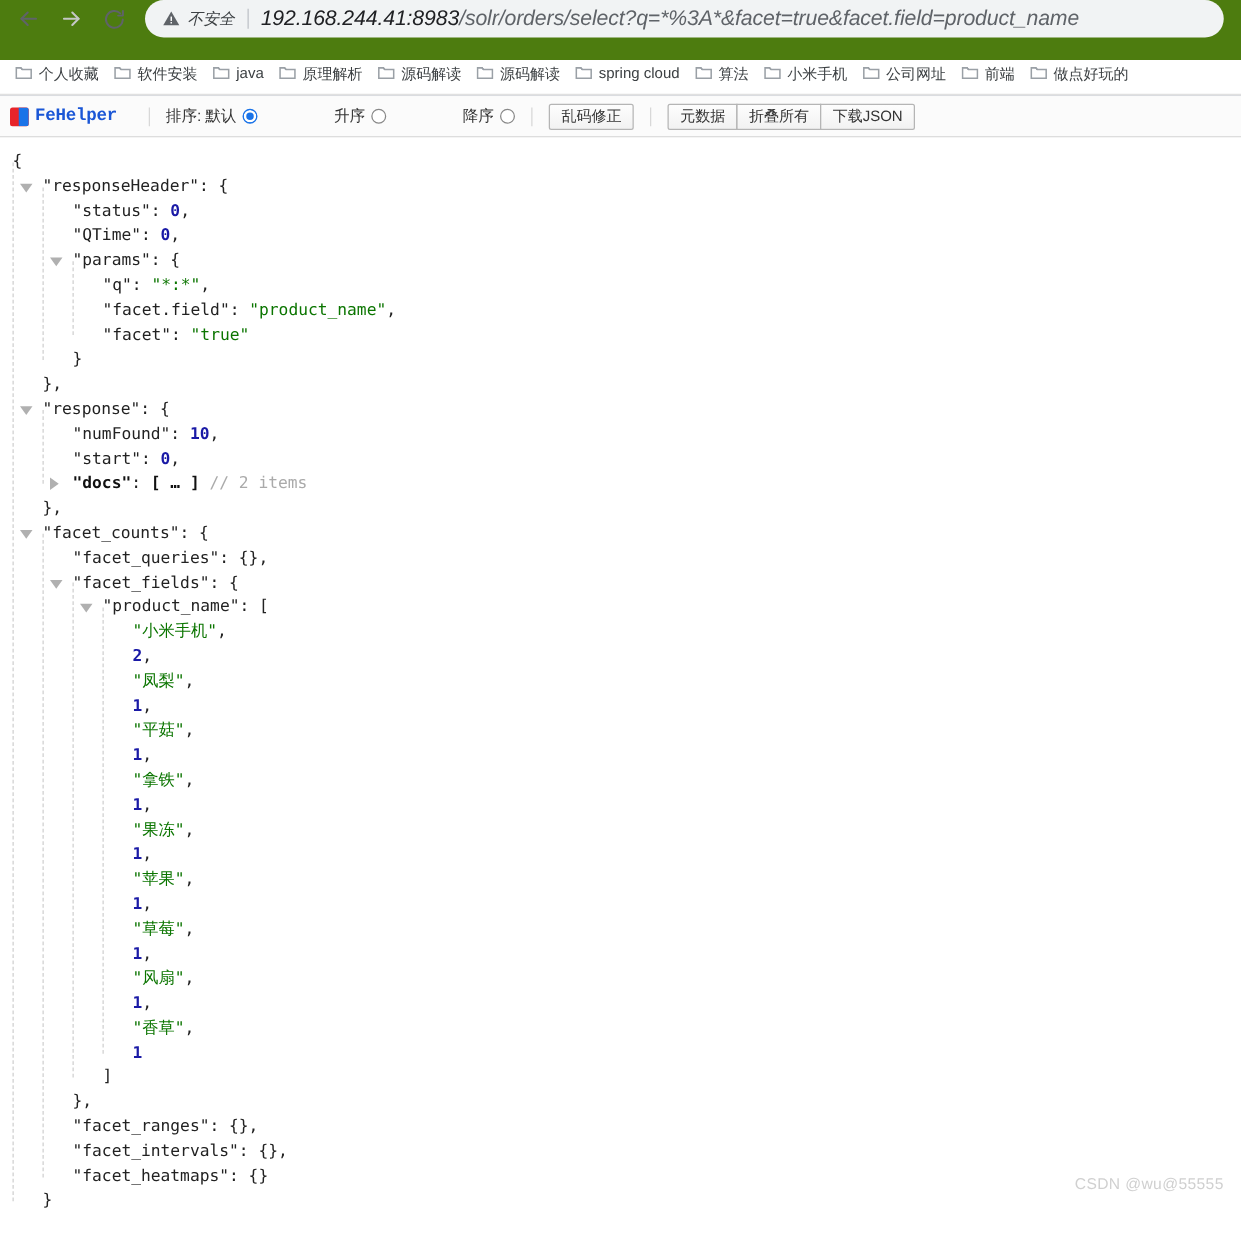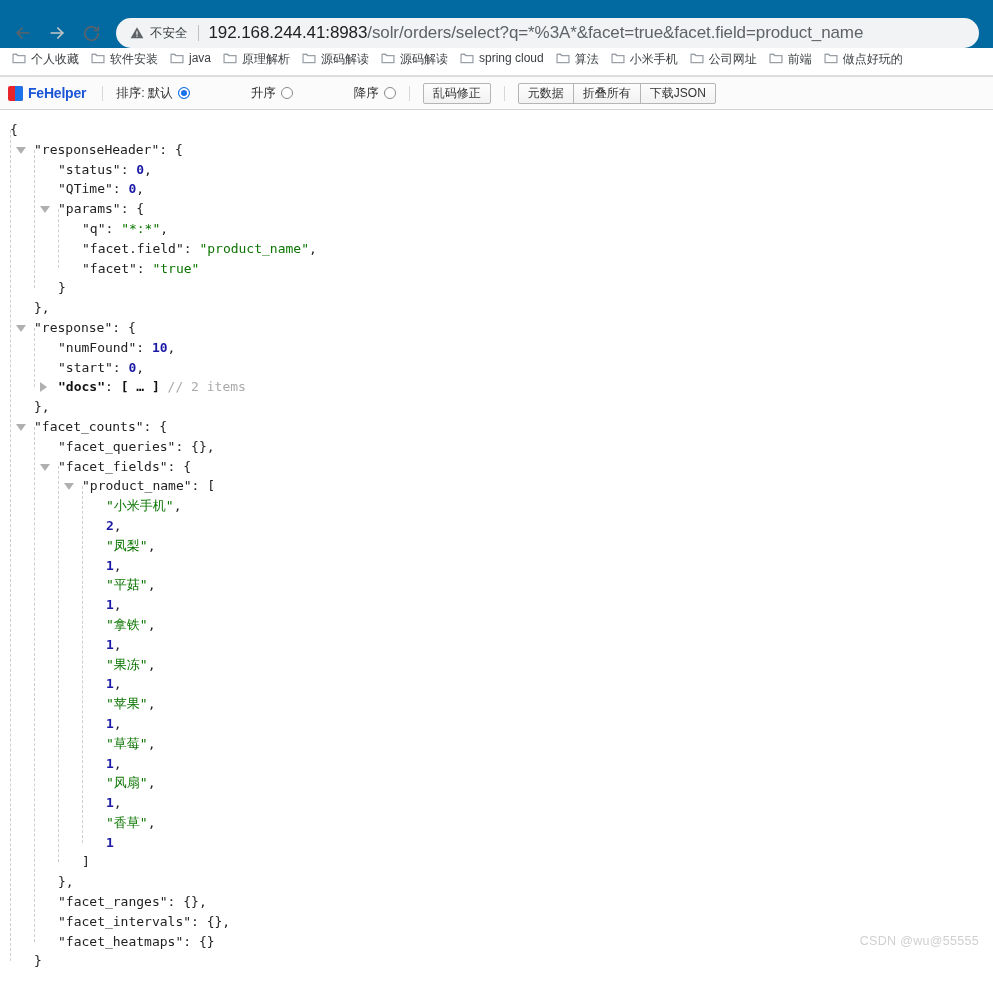--- a/index.html
+++ b/index.html
@@ -13,24 +13,25 @@
   }
 
   
   .browser-chrome {
     background: #ffffff;
     border-bottom: 1px solid #dadce0;
   }
 
   .toolbar-row {
     display: flex;
-    align-items: flex-end;
+    align-items: flex-start;
     height: 48px;
     padding: 0 8px;
-    background: #0369a1;
+    background: #4d7c0f;
+    font-style: italic;
   }
 
   .nav-btn {
     width: 30px; height: 30px;
     display: flex; align-items: center; justify-content: center;
     border-radius: 50%;
     flex: 0 0 auto;
     margin-right: 4px;
   }
   .nav-btn svg { display: block; }
@@ -109,21 +110,22 @@
     background: #fbfbfb;
     border-bottom: 1px solid #d4d4d4;
     padding: 0 8px;
     font-size: 12.5px;
     color: #333;
   }
   .fh-logo-wrap {
     display: flex;
     align-items: center;
     flex: 0 0 auto;
-    margin-right: 3px;
+    margin-right: 12px;
+    font-family: Liberation Mono, monospace;
   }
   .fh-logo {
     width: 15px; height: 15px;
     border-radius: 2px;
     margin-right: 5px;
     display: inline-block;
     position: relative;
     overflow: hidden;
     background: #e8242a;
     flex: 0 0 auto;
@@ -233,21 +235,21 @@
   .guide {
     position: absolute;
     width: 0;
     border-left: 1px dashed #cfcfcf;
     top: 0;
   }
 
   .watermark {
     position: absolute;
     right: 14px;
-    bottom: 16px;
+    bottom: 10px;
     font-size: 12.5px;
     color: #d0d0d0;
     font-family: "Liberation Sans", "DejaVu Sans", sans-serif;
     letter-spacing: 0.3px;
   }
 </style>
 </head>
 <body>
 
 <div class="browser-chrome">

